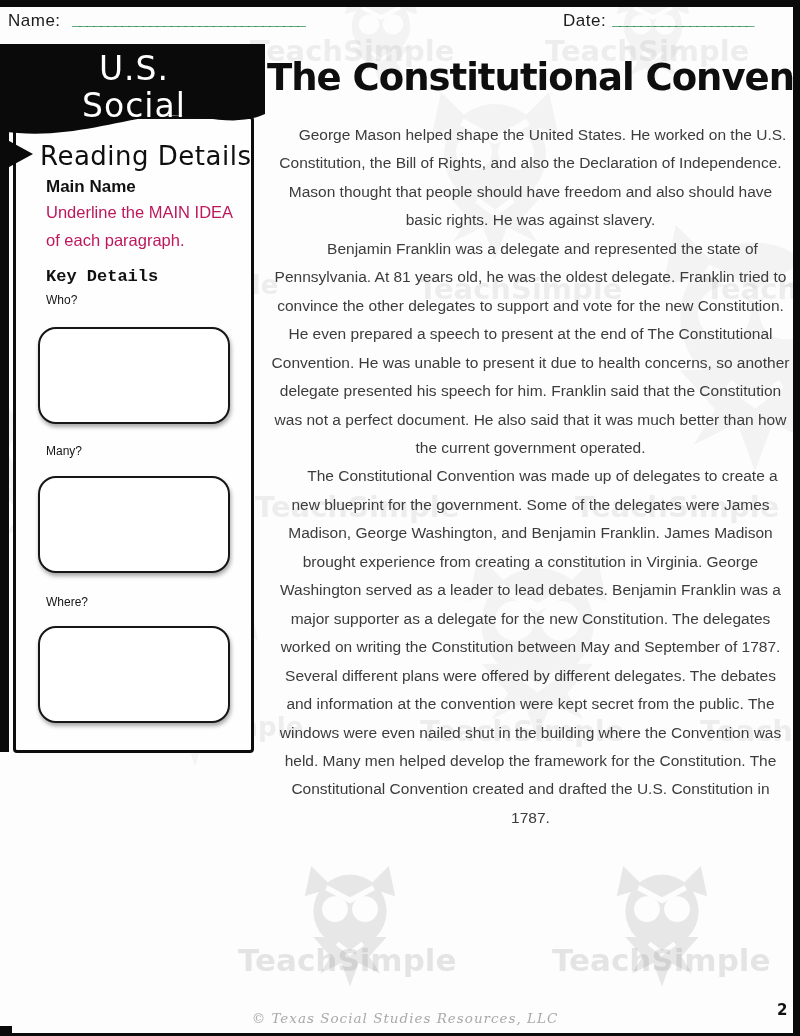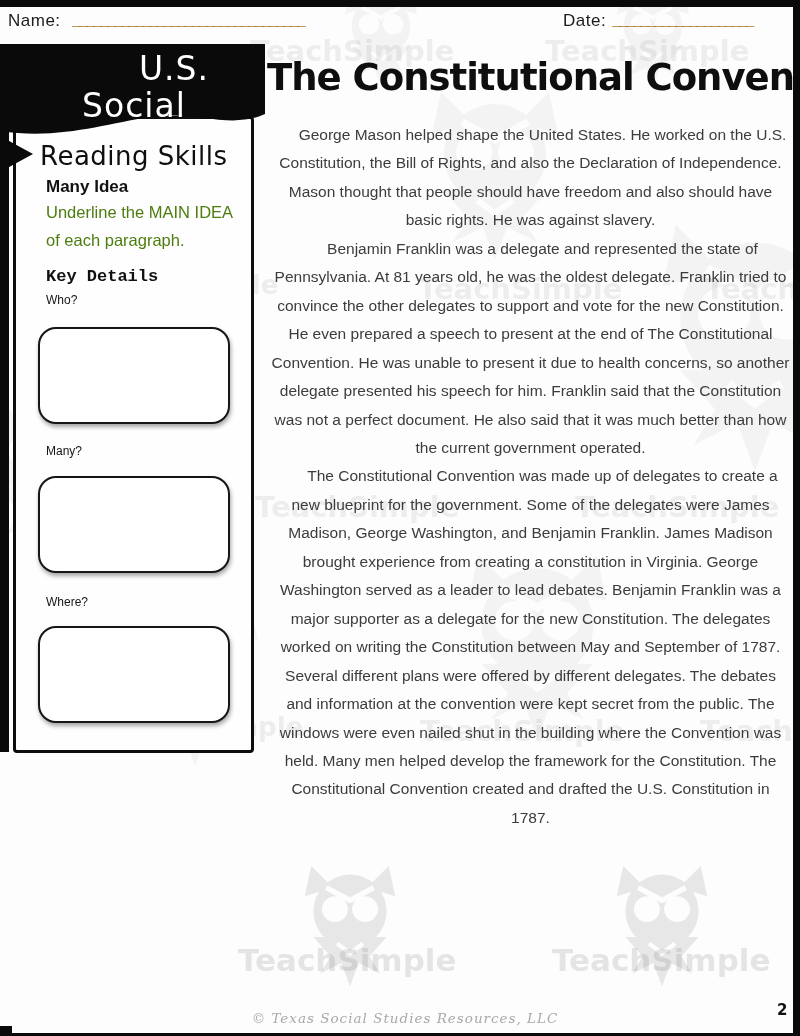--- a/index.html
+++ b/index.html
@@ -25,48 +25,48 @@
   .owl { position:absolute; z-index:1; pointer-events:none; opacity:0.07; }
   .owl.strong { opacity:0.16; }
 
   
   .hdr-label {
     position:absolute; font-family:Liberation Sans, sans-serif; font-size:17px;
     font-weight:500; color:#1c1c1c; z-index:3; letter-spacing:0.5px;
   }
   .hdr-line {
     position:absolute; font-family:"DejaVu Sans Mono", monospace; font-size:15px;
-    color:#a16207; letter-spacing:-2px; z-index:3; white-space:nowrap; overflow:hidden;
+    color:#15803d; letter-spacing:-2px; z-index:3; white-space:nowrap; overflow:hidden;
   }
 
   
   .sidebar-box {
     position:absolute; left:13px; top:116px; width:241px; height:637px;
     background:#fefefe; border:3px solid #0d0d0d; border-radius:4px; z-index:2;
   }
   .left-band { position:absolute; left:0; top:120px; width:9px; height:632px; background:#0a0a0a; z-index:2; }
   .banner { position:absolute; left:0; top:44px; width:268px; height:100px; z-index:4; }
   .banner-text {
     position:absolute; z-index:5; width:268px; text-align:center; color:#ffffff;
     font-family:"DejaVu Sans", sans-serif; letter-spacing:1px;
   }
-  .banner-l1 { top:49px; font-size:33px;margin-left:40px; }
+  .banner-l1 { top:49px; font-size:33px; }
   .banner-l2 { top:86px; font-size:33px; }
   .chevron { position:absolute; left:0; top:136px; z-index:4; }
 
   .sb-title {
     position:absolute; left:40px; top:141px; z-index:3;
     font-family:"DejaVu Sans", sans-serif; font-size:26px; color:#0f0f0f; letter-spacing:0.5px;
   }
   .sb-h { position:absolute; left:46px; z-index:3; font-size:17px; font-weight:bold; color:#111; }
   .sb-h.main-idea { top:177px; }
   .sb-h.key-details { top:267px;font-family:Liberation Mono, monospace; }
   .sb-instruction {
     position:absolute; left:46px; top:198px; width:196px; z-index:3;
-    font-size:16.5px; line-height:28px; color:#4d7c0f;
+    font-size:16.5px; line-height:28px; color:#be185d;
   }
   .sb-prompt { position:absolute; left:46px; z-index:3; font-size:12px; color:#141414; }
   .p-who { top:293px; } .p-what { top:444px; } .p-where { top:595px; }
   .answer-box {
     position:absolute; left:38px; width:192px; height:97px; z-index:3;
     background:#fff; border:2px solid #161616; border-radius:18px;
     box-shadow:1px 3px 4px rgba(0,0,0,0.35);
   }
   .b-who { top:327px; } .b-what { top:476px; } .b-where { top:626px; }
 
@@ -169,22 +169,22 @@
 
   <svg class="banner" viewBox="0 0 268 100" preserveAspectRatio="none">
     <path d="M0 0 H265 V70 C230 86 196 66 150 73 C104 80 58 96 0 87 Z" fill="#0a0a0a"></path>
   </svg>
   <div class="banner-text banner-l1">U.S.</div>
   <div class="banner-text banner-l2">Social</div>
   <svg class="chevron" width="34" height="38">
     <polygon points="0,0 33,18 0,36" fill="#0a0a0a"></polygon>
   </svg>
 
-  <div class="sb-title">Reading Skills</div>
-  <div class="sb-h main-idea">Many Idea</div>
+  <div class="sb-title">Reading Details</div>
+  <div class="sb-h main-idea">Main Name</div>
   <div class="sb-instruction">Underline the MAIN IDEA of each paragraph.</div>
   <div class="sb-h key-details">Key Details</div>
 
   <div class="sb-prompt p-who">Who?</div>
   <div class="answer-box b-who"></div>
   <div class="sb-prompt p-what">Many?</div>
   <div class="answer-box b-what"></div>
   <div class="sb-prompt p-where">Where?</div>
   <div class="answer-box b-where"></div>
 

